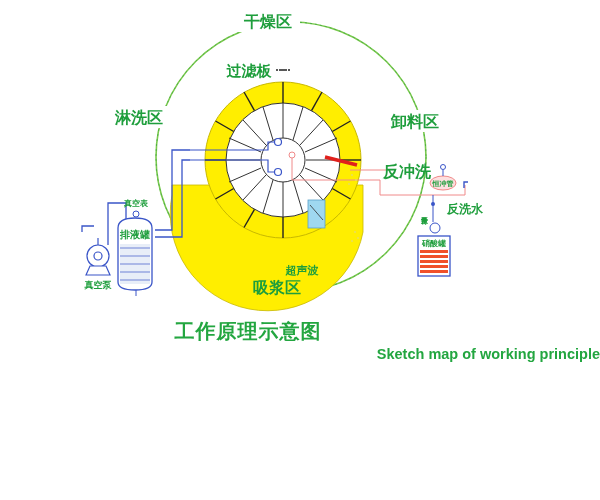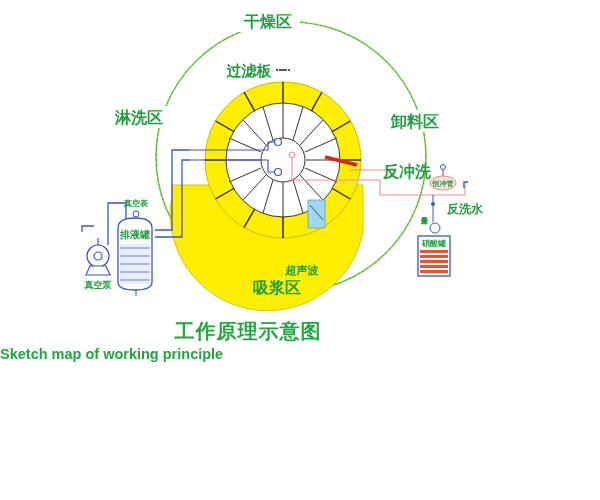--- a/index.html
+++ b/index.html
@@ -3,21 +3,21 @@
 <meta charset="utf-8">
 <style>
   html, body { margin: 0; padding: 0; background: #ffffff; }
   body { width: 600px; height: 500px; position: relative; overflow: hidden;
          font-family: "DejaVu Sans", "Liberation Sans", sans-serif; }
   #stage { position: absolute; left: 0; top: 0; width: 600px; height: 500px; }
   .lbl { fill: #1e9e3c; font-weight: bold; font-family: "DejaVu Sans", sans-serif; }
   .lbl-sm { fill: #1e9e3c; font-weight: bold; font-family: "DejaVu Sans", sans-serif; }
   .caption-cn { position: absolute; left: 0; width: 496px; top: 318px; text-align: center;
                 color: #23a640; font-size: 20px; font-weight: bold; letter-spacing: 1px; }
-  .caption-en { position: absolute; left: 0; width: 600px; top: 346px; text-align: left;
+  .caption-en { position: absolute; left: 0; width: 600px; top: 346px; text-align: right;
                 color: #23a640; font-size: 14.5px; font-weight: bold;
                 font-family: "Liberation Sans", sans-serif; }
 </style>
 </head>
 <body>
 
 <svg id="stage" width="600" height="500" viewBox="0 0 600 500" xmlns="http://www.w3.org/2000/svg">
 
   <g>
     <circle cx="291" cy="157" r="135" fill="none" stroke="#7ac94e" stroke-width="1.6"></circle>

